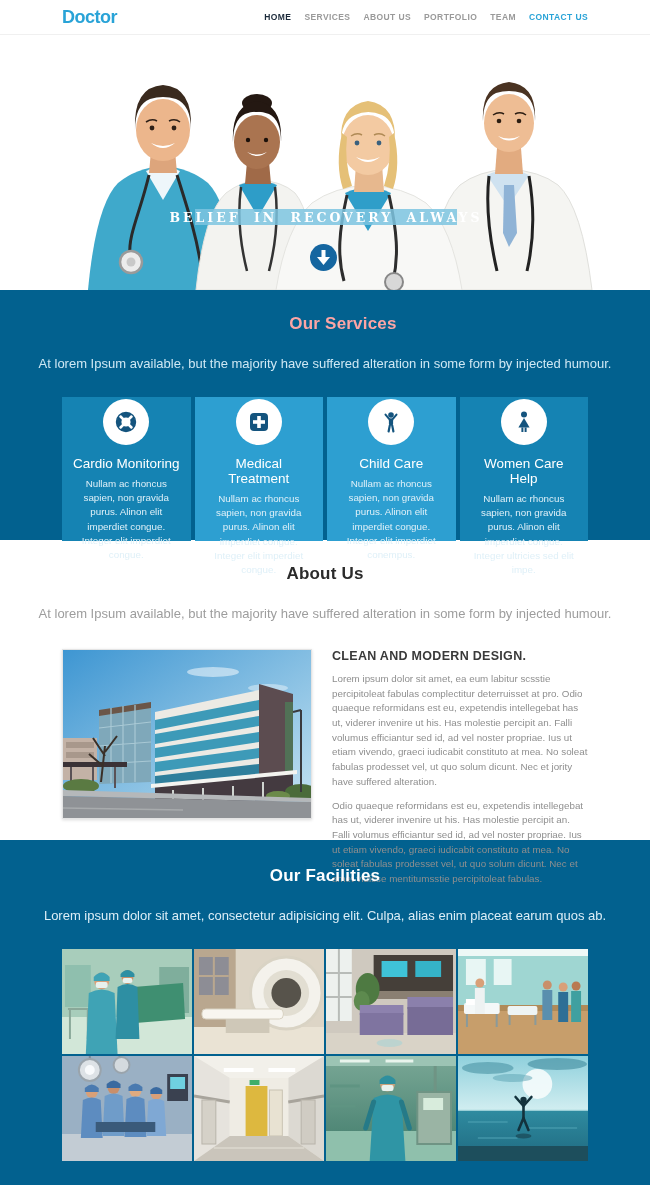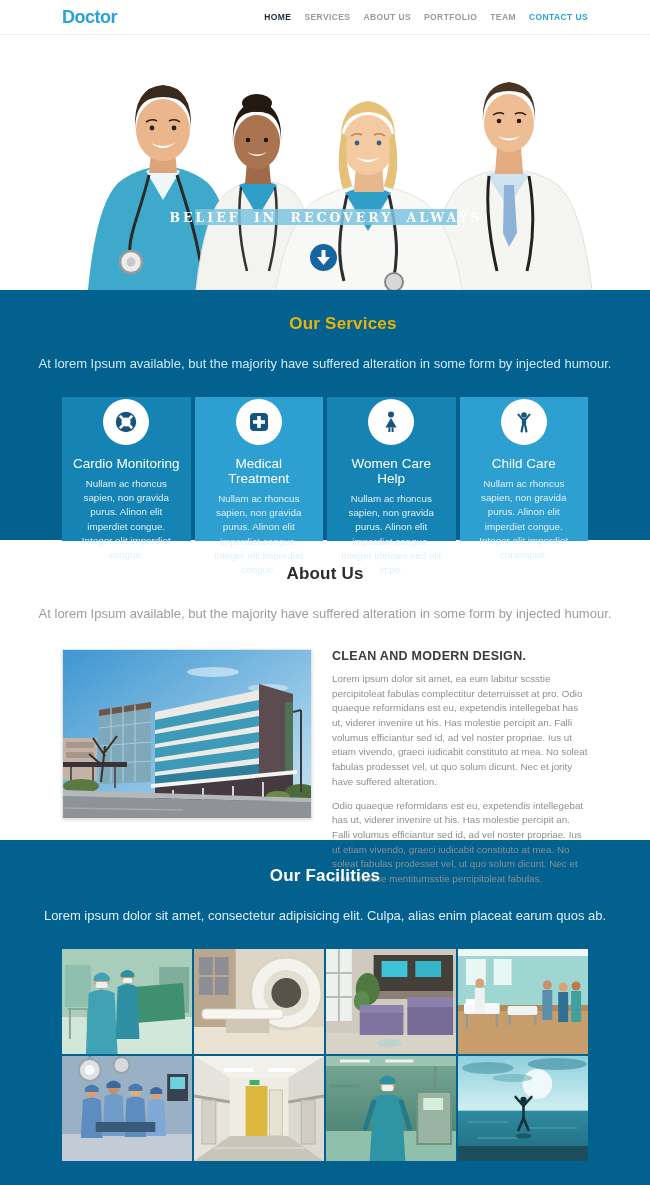--- a/index.html
+++ b/index.html
@@ -22,21 +22,21 @@
   .hero-band span { font-family:"DejaVu Serif", serif; font-size:12.5px; color:#ffffff; letter-spacing:3px; word-spacing:6px; font-weight:bold; white-space:nowrap; }
   .hero-arrow { position:absolute; left:310px; top:209px; width:27px; height:27px; border-radius:50%; background:#1566a0; display:flex; align-items:center; justify-content:center; cursor:pointer; }
 
   
   .blue-section { background:#02618f; }
   .sec-title { text-align:center; font-size:17px; font-weight:bold; letter-spacing:0.2px; }
   .sec-sub { text-align:center; font-size:13px; margin-top:22px; }
 
   
   .services { height:250px; padding-top:24px; }
-  .services .sec-title { color:#eab308;margin-left:36px; }
+  .services .sec-title { color:#fca5a5;margin-left:36px; }
   .services .sec-sub { color:#cfe8f4; }
   .cards { width:526px; margin:26px auto 0; display:grid; grid-template-columns:repeat(4,1fr); gap:4px; }
   .card { height:144px; text-align:center; padding:2px 9px 0; cursor:pointer; }
   .card.dark { background:#1583b3; }
   .card.light { background:#2d9fd1; }
   .card-icon { width:46px; height:46px; border-radius:50%; background:#ffffff; margin:0 auto; display:flex; align-items:center; justify-content:center; }
   .card-title { color:#ffffff; font-size:13.5px; margin-top:11px; font-weight:normal; }
   .card-text { color:#dff0f8; font-size:9.8px; line-height:1.45; margin-top:6px; }
 
   
@@ -177,46 +177,46 @@
           <svg width="24" height="24" viewBox="0 0 24 24">
             <rect x="3" y="3" width="18" height="18" rx="4" fill="#14547e"></rect>
             <rect x="10.2" y="6" width="3.6" height="12" fill="#ffffff"></rect>
             <rect x="6" y="10.2" width="12" height="3.6" fill="#ffffff"></rect>
           </svg>
         </div>
         <div class="card-title">Medical Treatment</div>
         <div class="card-text">Nullam ac rhoncus sapien, non gravida purus. Alinon elit imperdiet congue. Integer elit imperdiet congue.</div>
       </div>
 
-      <div class="card dark">
-        <div class="card-icon">
-          <svg width="24" height="24" viewBox="0 0 24 24">
-            <circle cx="12" cy="4.6" r="3" fill="#14547e"></circle>
-            <path d="M12,8 L6.4,17.5 L17.6,17.5 Z" fill="#14547e"></path>
-            <rect x="9.4" y="17.5" width="2" height="4.5" fill="#14547e"></rect>
-            <rect x="12.6" y="17.5" width="2" height="4.5" fill="#14547e"></rect>
-          </svg>
-        </div>
-        <div class="card-title">Women Care Help</div>
-        <div class="card-text">Nullam ac rhoncus sapien, non gravida purus. Alinon elit imperdiet congue. Integer ultricies sed elit impe.</div>
-      </div>
-
       <div class="card light">
         <div class="card-icon">
           <svg width="24" height="24" viewBox="0 0 24 24">
             <circle cx="12" cy="5" r="2.8" fill="#14547e"></circle>
             <rect x="9.9" y="8.2" width="4.2" height="7.4" rx="2" fill="#14547e"></rect>
             <path d="M10.3,9.2 L6.5,4.6" stroke="#14547e" stroke-width="2" stroke-linecap="round"></path>
             <path d="M13.7,9.2 L17.5,4.6" stroke="#14547e" stroke-width="2" stroke-linecap="round"></path>
             <path d="M10.8,15.4 L9.6,21.5" stroke="#14547e" stroke-width="2.2" stroke-linecap="round"></path>
             <path d="M13.2,15.4 L14.4,21.5" stroke="#14547e" stroke-width="2.2" stroke-linecap="round"></path>
           </svg>
         </div>
         <div class="card-title">Child Care</div>
         <div class="card-text">Nullam ac rhoncus sapien, non gravida purus. Alinon elit imperdiet congue. Integer elit imperdiet conempus.</div>
+      </div>
+
+      <div class="card dark">
+        <div class="card-icon">
+          <svg width="24" height="24" viewBox="0 0 24 24">
+            <circle cx="12" cy="4.6" r="3" fill="#14547e"></circle>
+            <path d="M12,8 L6.4,17.5 L17.6,17.5 Z" fill="#14547e"></path>
+            <rect x="9.4" y="17.5" width="2" height="4.5" fill="#14547e"></rect>
+            <rect x="12.6" y="17.5" width="2" height="4.5" fill="#14547e"></rect>
+          </svg>
+        </div>
+        <div class="card-title">Women Care Help</div>
+        <div class="card-text">Nullam ac rhoncus sapien, non gravida purus. Alinon elit imperdiet congue. Integer ultricies sed elit impe.</div>
       </div>
 
     </div>
   </div>
 
   <div class="about">
     <div class="sec-title">About Us</div>
     <div class="sec-sub">At lorem Ipsum available, but the majority have suffered alteration in some form by injected humour.</div>
     <div class="about-row">
       <div class="about-img">

